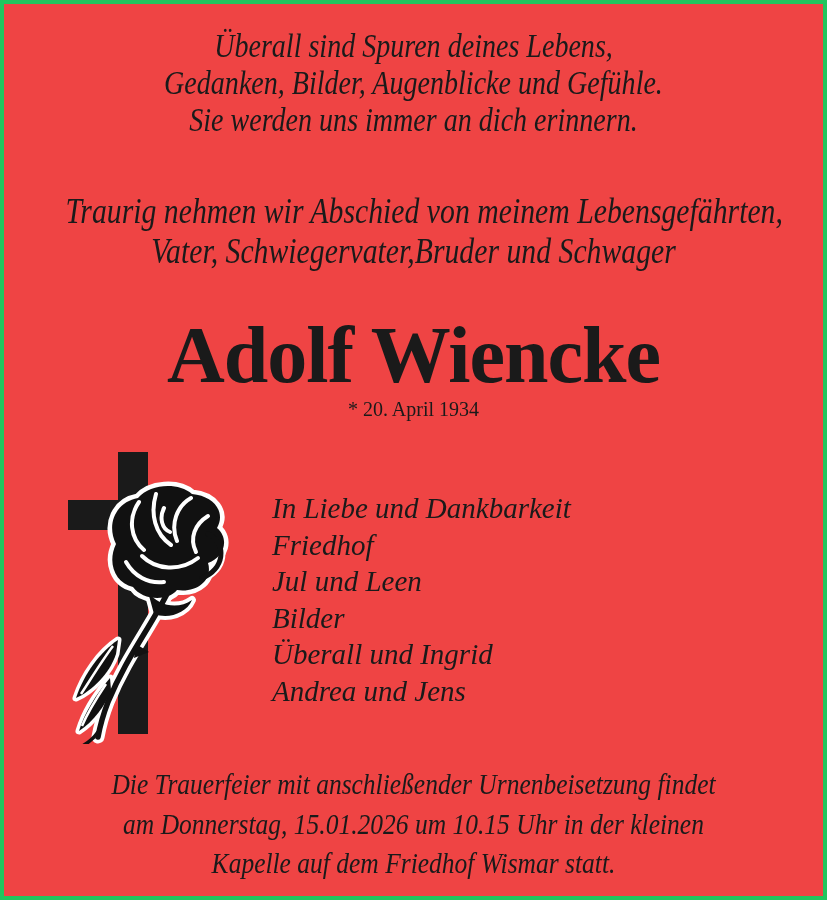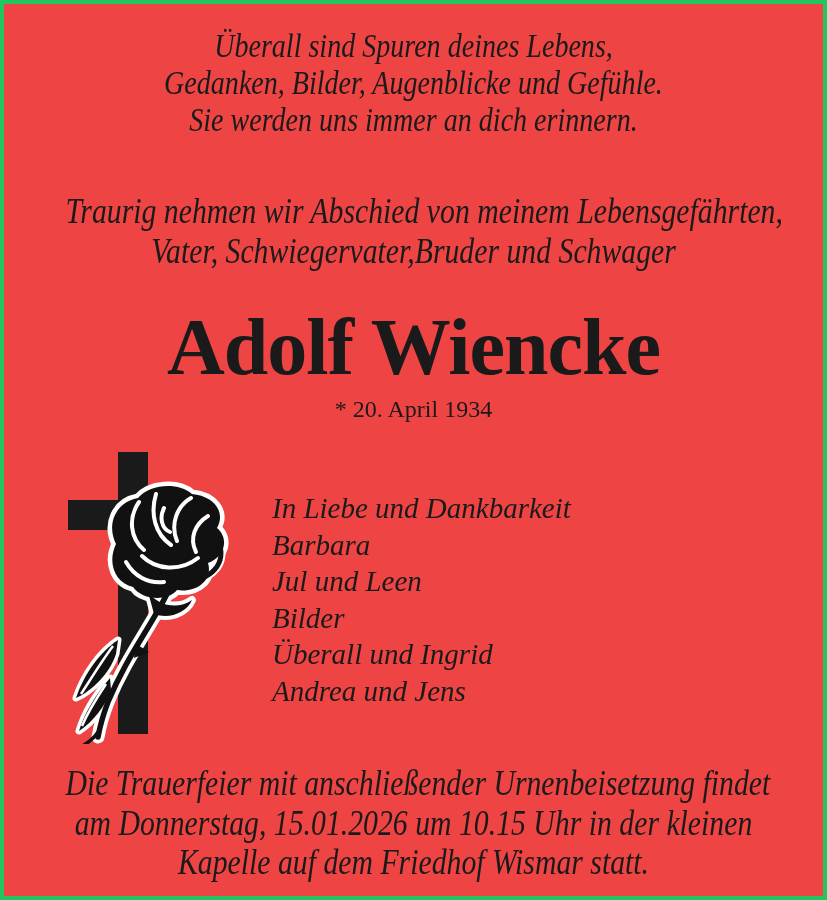--- a/index.html
+++ b/index.html
@@ -11,25 +11,25 @@
     border:4px solid #22c55e;
     font-family:"Liberation Serif","DejaVu Serif",serif;
     color:#1a1a1a;
     overflow:hidden;
   }
   .abs-center{position:absolute;left:0;right:0;text-align:center;}
   .line{white-space:nowrap;}
   .cond{transform:scaleX(0.85);transform-origin:50% 50%;}
   .poem{top:24px;font-style:italic;font-size:33px;line-height:37px;}
   .intro{top:188px;font-style:italic;font-size:35px;line-height:40px;}
-  .name{top:300px;font-size:80px;line-height:86px;font-weight:bold;margin:0;letter-spacing:-1px;}
-  .dates{top:388px;font-size:24px;line-height:34px;display:flex;justify-content:center;gap:8px;}
+  .name{top:300px;font-size:80px;line-height:86px;font-weight:bold;margin:8px;letter-spacing:-1px;}
+  .dates{top:388px;font-size:20px;line-height:34px;display:flex;justify-content:center;gap:8px;}
   .figure{position:absolute;left:52px;top:440px;width:185px;height:300px;}
   .mourners{position:absolute;left:268px;top:486px;font-style:italic;font-size:29px;line-height:36.5px;text-align:left;}
-  .funeral{top:760px;font-style:italic;font-size:35px;line-height:39.5px;}
+  .funeral{top:760px;font-style:italic;font-size:30px;line-height:39.5px;}
 </style>
 </head>
 <body>
 
 <div class="notice">
 
   <div class="abs-center poem">
     <div class="line cond">Überall sind Spuren deines Lebens,</div>
     <div class="line cond">Gedanken, Bilder, Augenblicke und Gefühle.</div>
     <div class="line cond">Sie werden uns immer an dich erinnern.</div>
@@ -80,21 +80,21 @@
       <path fill="#111111" d="M62,196 C44,208 28,230 20,254 C36,247 54,229 60,210 Z"></path>
       <path fill="none" stroke="#ffffff" stroke-width="2.5" d="M57,202 C45,218 33,238 25,250"></path>
       <path fill="#111111" d="M54,234 C40,250 28,270 23,287 C37,278 50,261 55,246 Z"></path>
       <path fill="none" stroke="#ffffff" stroke-width="2.5" d="M50,240 C40,255 31,270 26,282"></path>
       <path fill="none" stroke="#111111" stroke-width="3.5" stroke-linecap="round" d="M42,288 C38,294 33,298 28,301"></path>
     </g>
   </svg>
 
   <div class="mourners">
     <div class="line">In Liebe und Dankbarkeit</div>
-    <div class="line">Barbara</div>
+    <div class="line">Friedhof</div>
     <div class="line">Jul und Leen</div>
     <div class="line">Bilder</div>
     <div class="line">Überall und Ingrid</div>
     <div class="line">Andrea und Jens</div>
   </div>
 
   <div class="abs-center funeral">
     <div class="line cond">Die Trauerfeier mit anschließender Urnenbeisetzung findet</div>
     <div class="line cond">am Donnerstag, 15.01.2026 um 10.15 Uhr in der kleinen</div>
     <div class="line cond">Kapelle auf dem Friedhof Wismar statt.</div>

